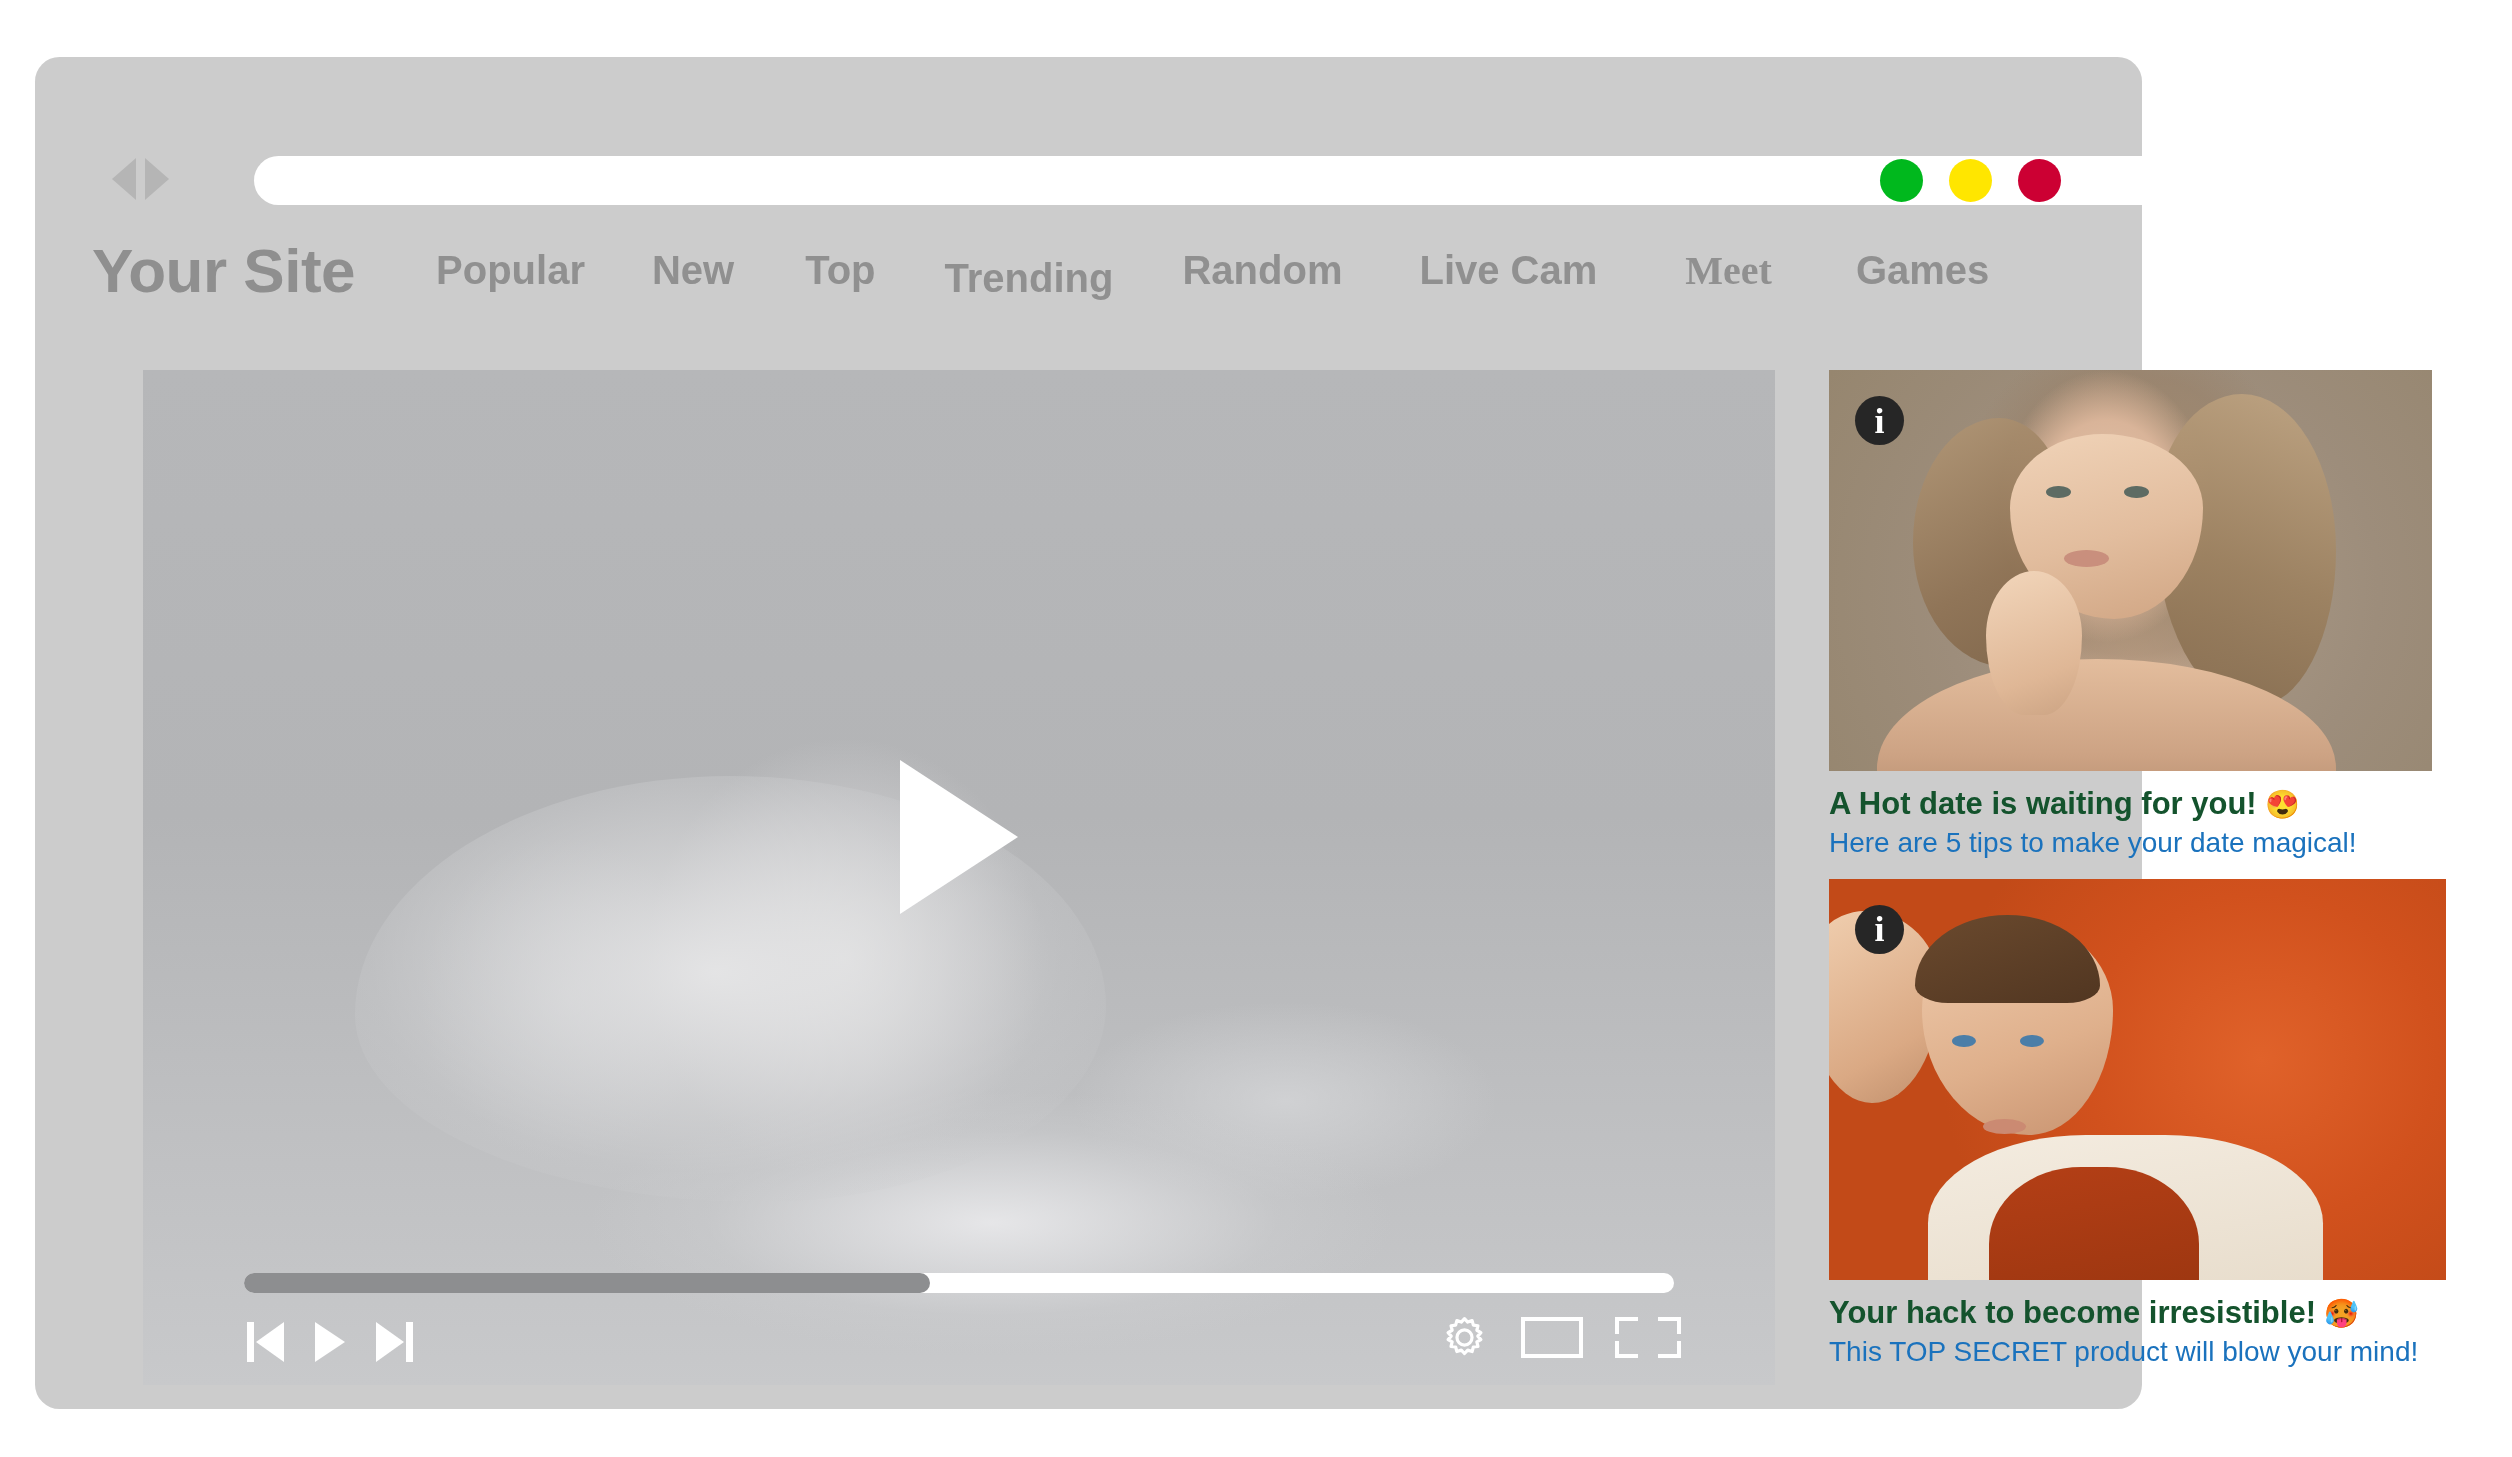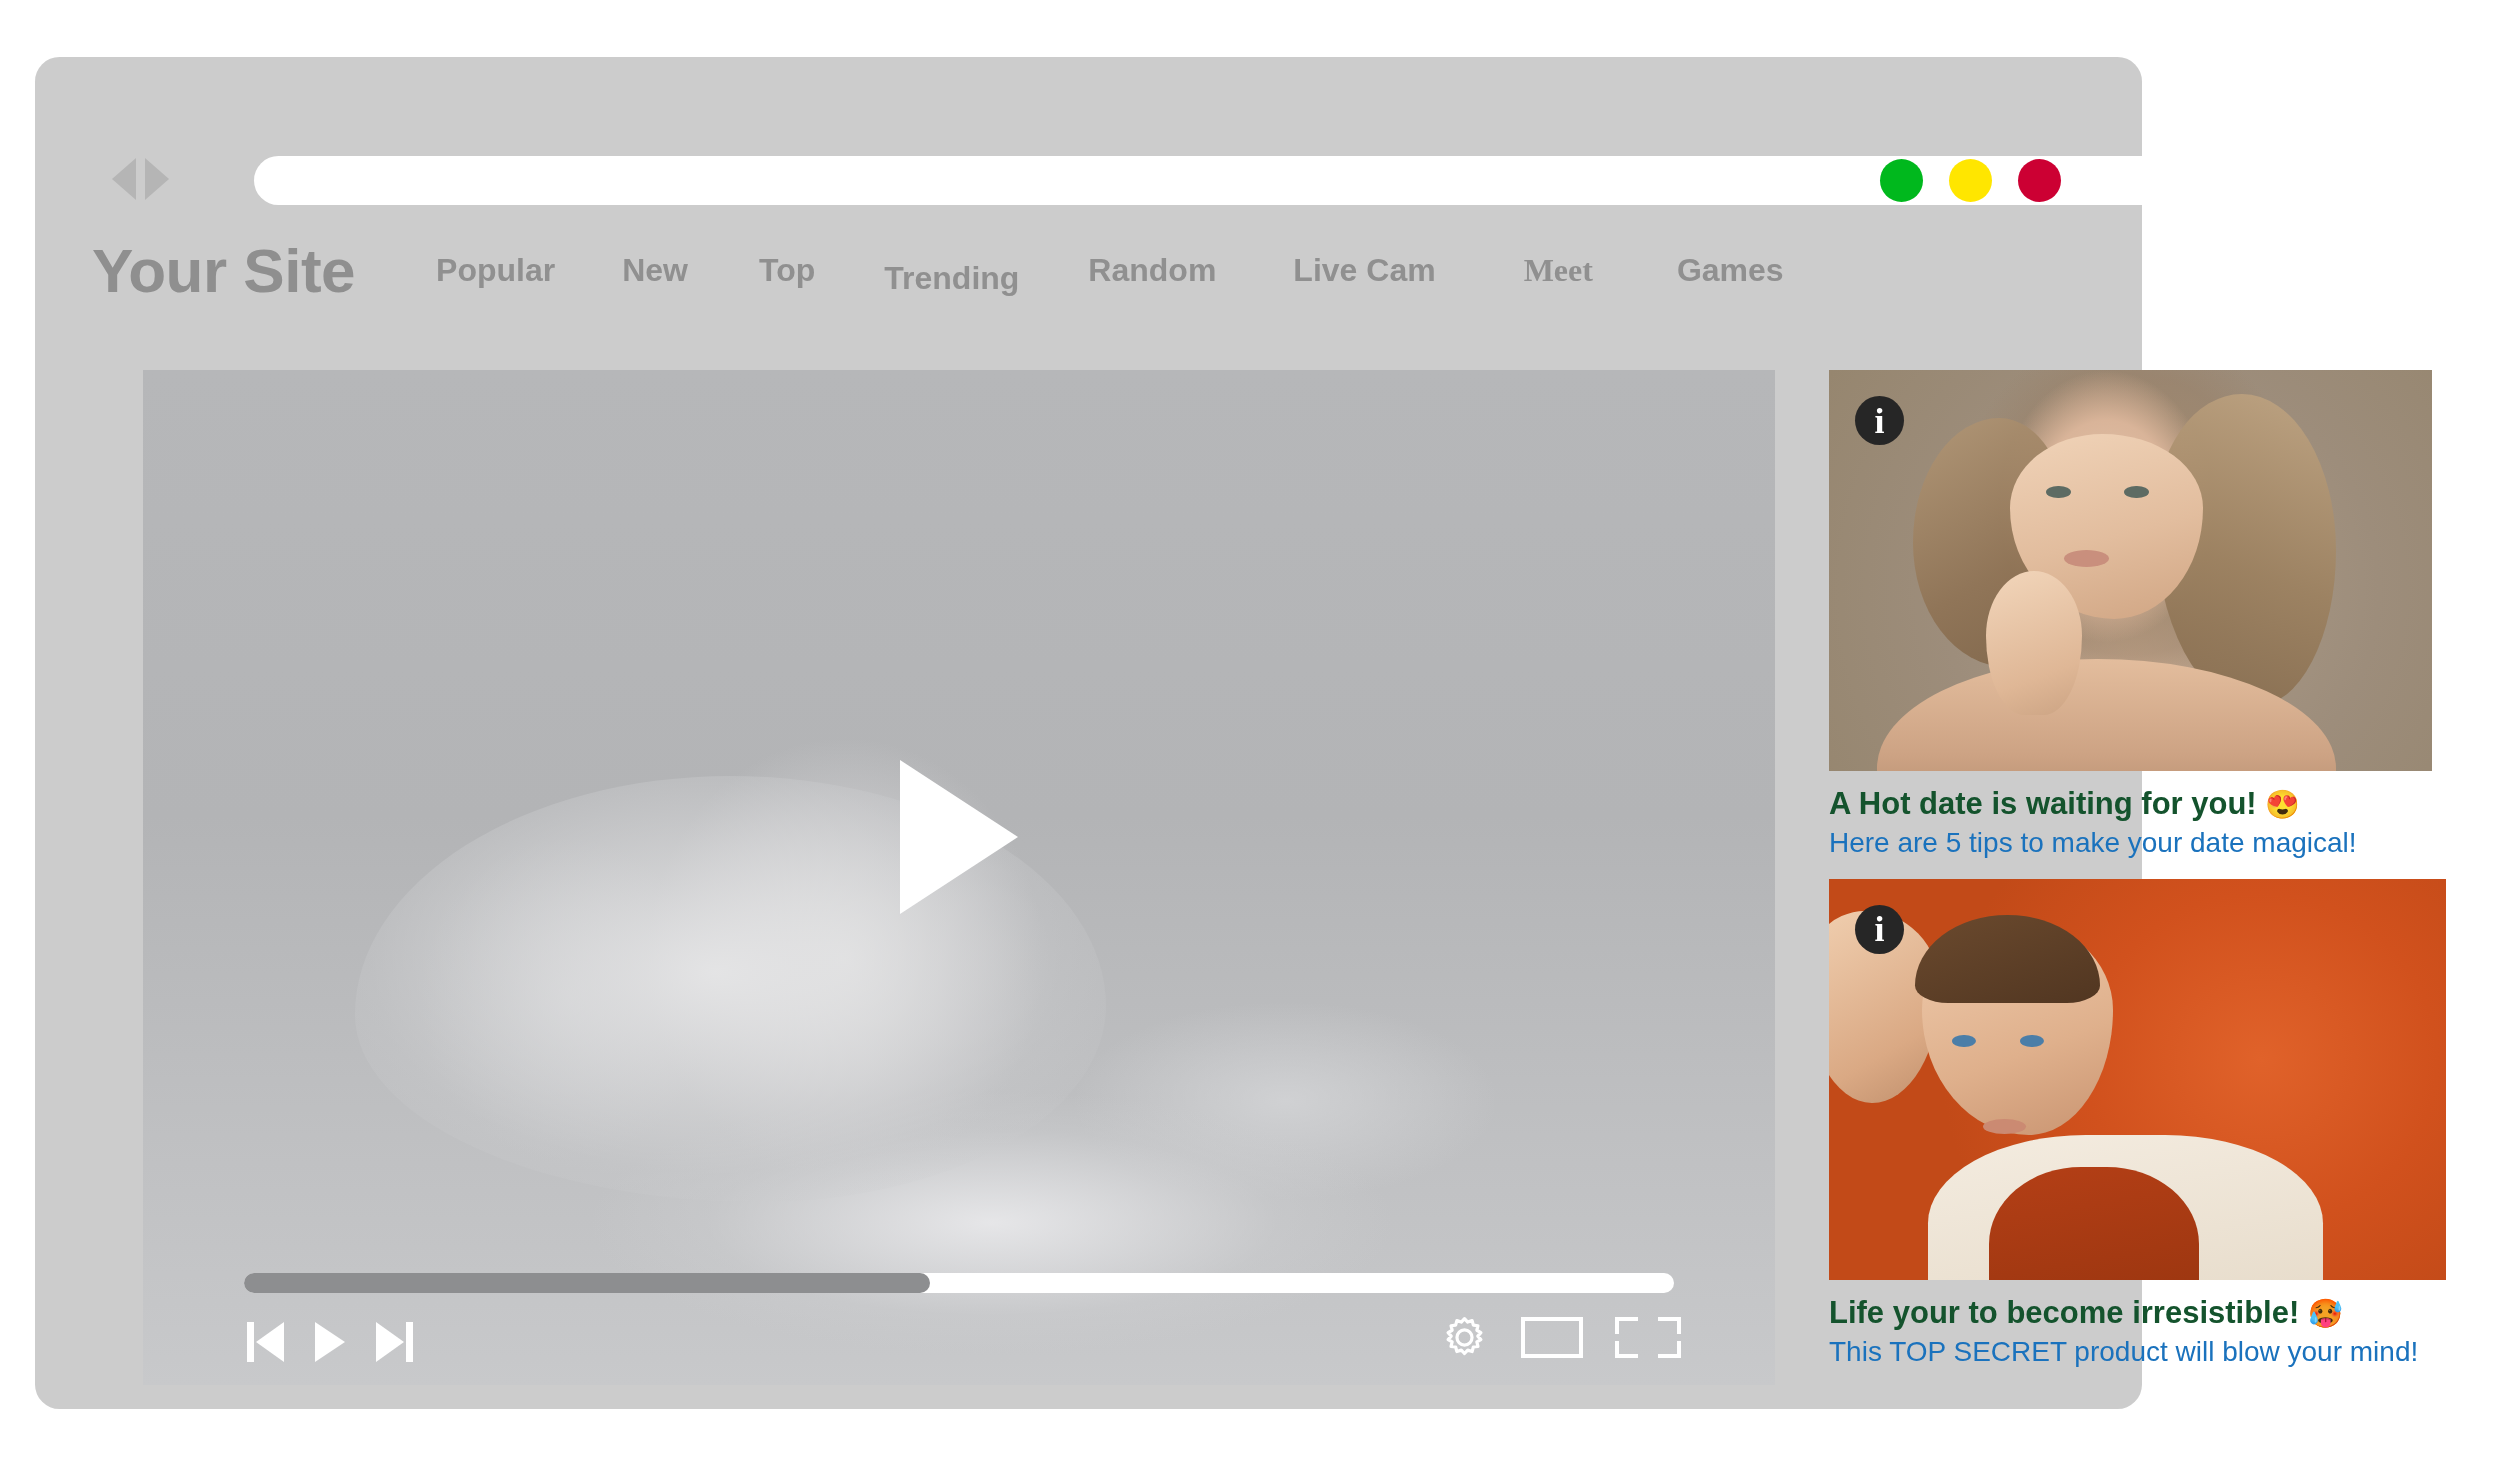--- a/index.html
+++ b/index.html
@@ -73,21 +73,21 @@
     font-weight: bold;
     color: #8f8f8f;
     letter-spacing: -0.5px;
     white-space: nowrap;
   }
   .nav-menu {
     display: flex; align-items: center;
     margin-left: 68px;
   }
   .nav-item {
-    font-size: 32px;
+    font-size: 40px;
     font-weight: bold;
     color: #909090;
     white-space: nowrap;
     padding: 0 13px;
     cursor: pointer;
   }
   .nav-gap-0 { margin-left: 0px; }
   .nav-gap-1 { margin-left: 41px; }
   .nav-gap-2 { margin-left: 45px; }
   .nav-gap-3 { margin-left: 43px; margin-top: 16px; }
@@ -482,21 +482,21 @@
           <div class="eye-l"></div>
             <div class="eye-r"></div>
           <div class="lips"></div>
           <div class="neck"></div>
           <div class="collar-w"></div>
           <div class="collar-r"></div>
         </div>
         <div class="info-badge">i</div>
       </div>
       <div class="ad-title">
-        <span>Life your to become irresistible!</span>
+        <span>Your hack to become irresistible!</span>
         <span class="emoji">🥵</span>
       </div>
       <div class="ad-subtitle">This TOP SECRET product will blow your mind!</div>
     </div>
 
   </div>
 </div>
 
 
 </body></html>

